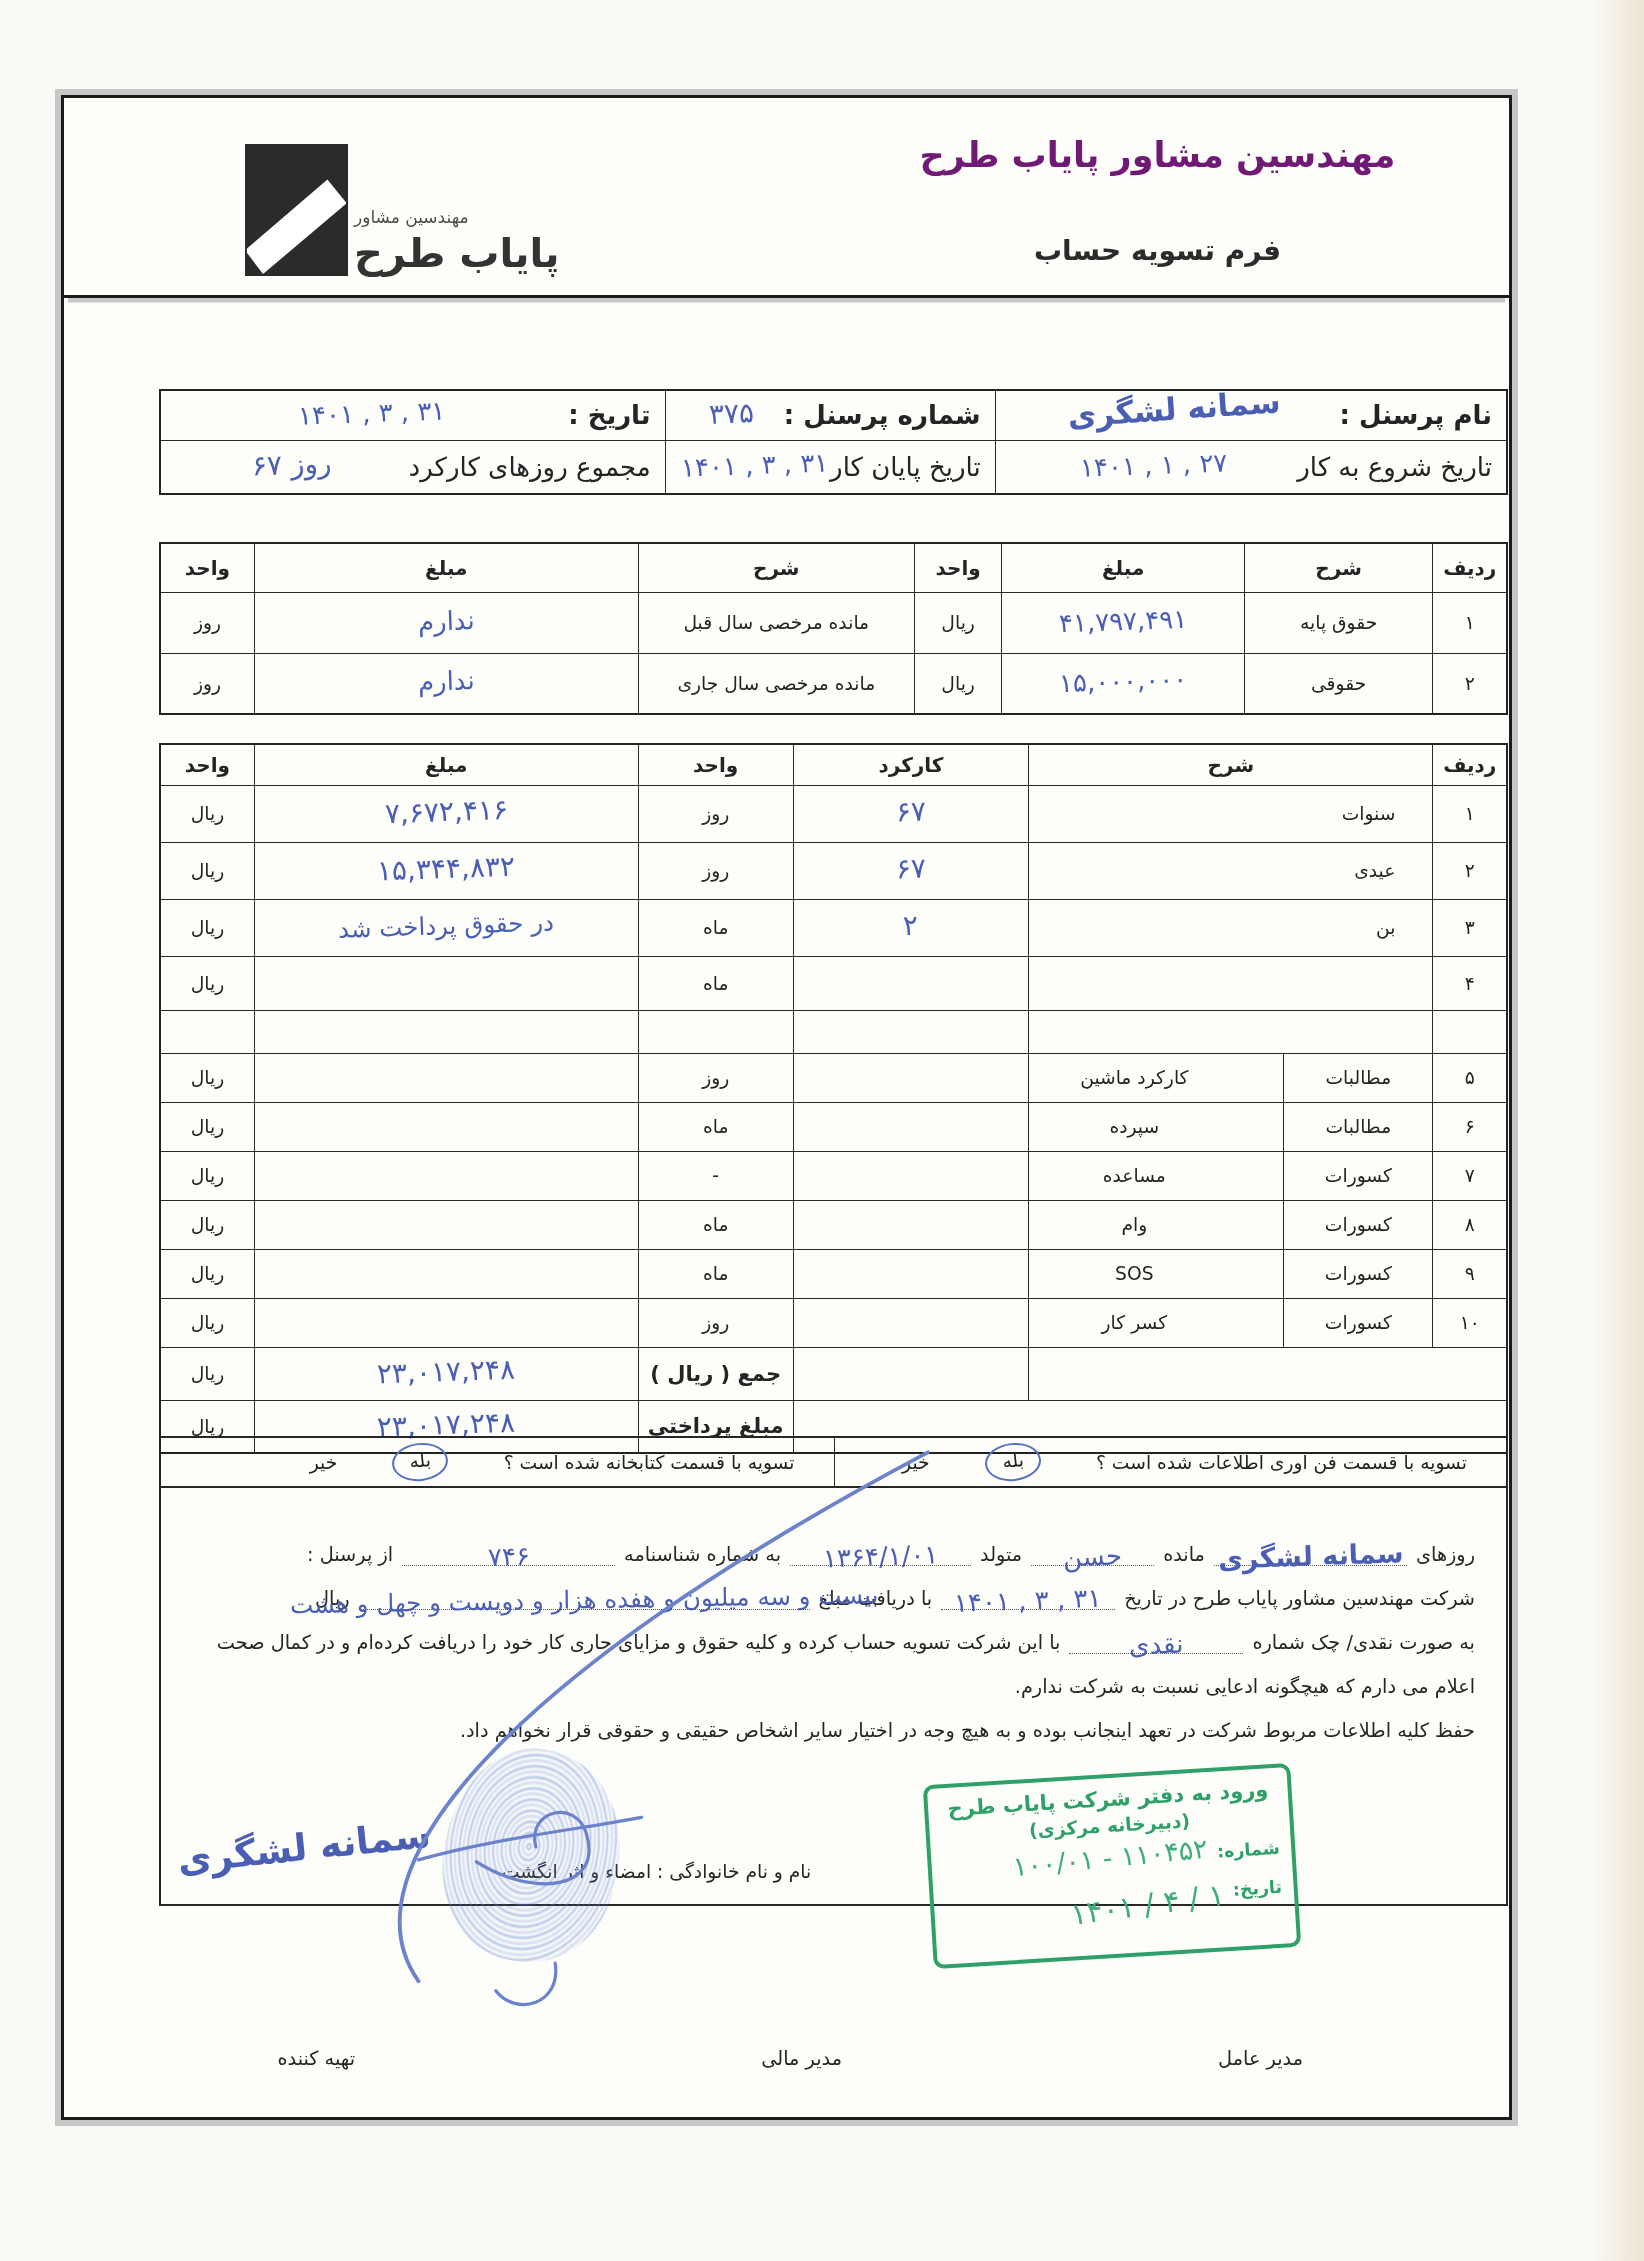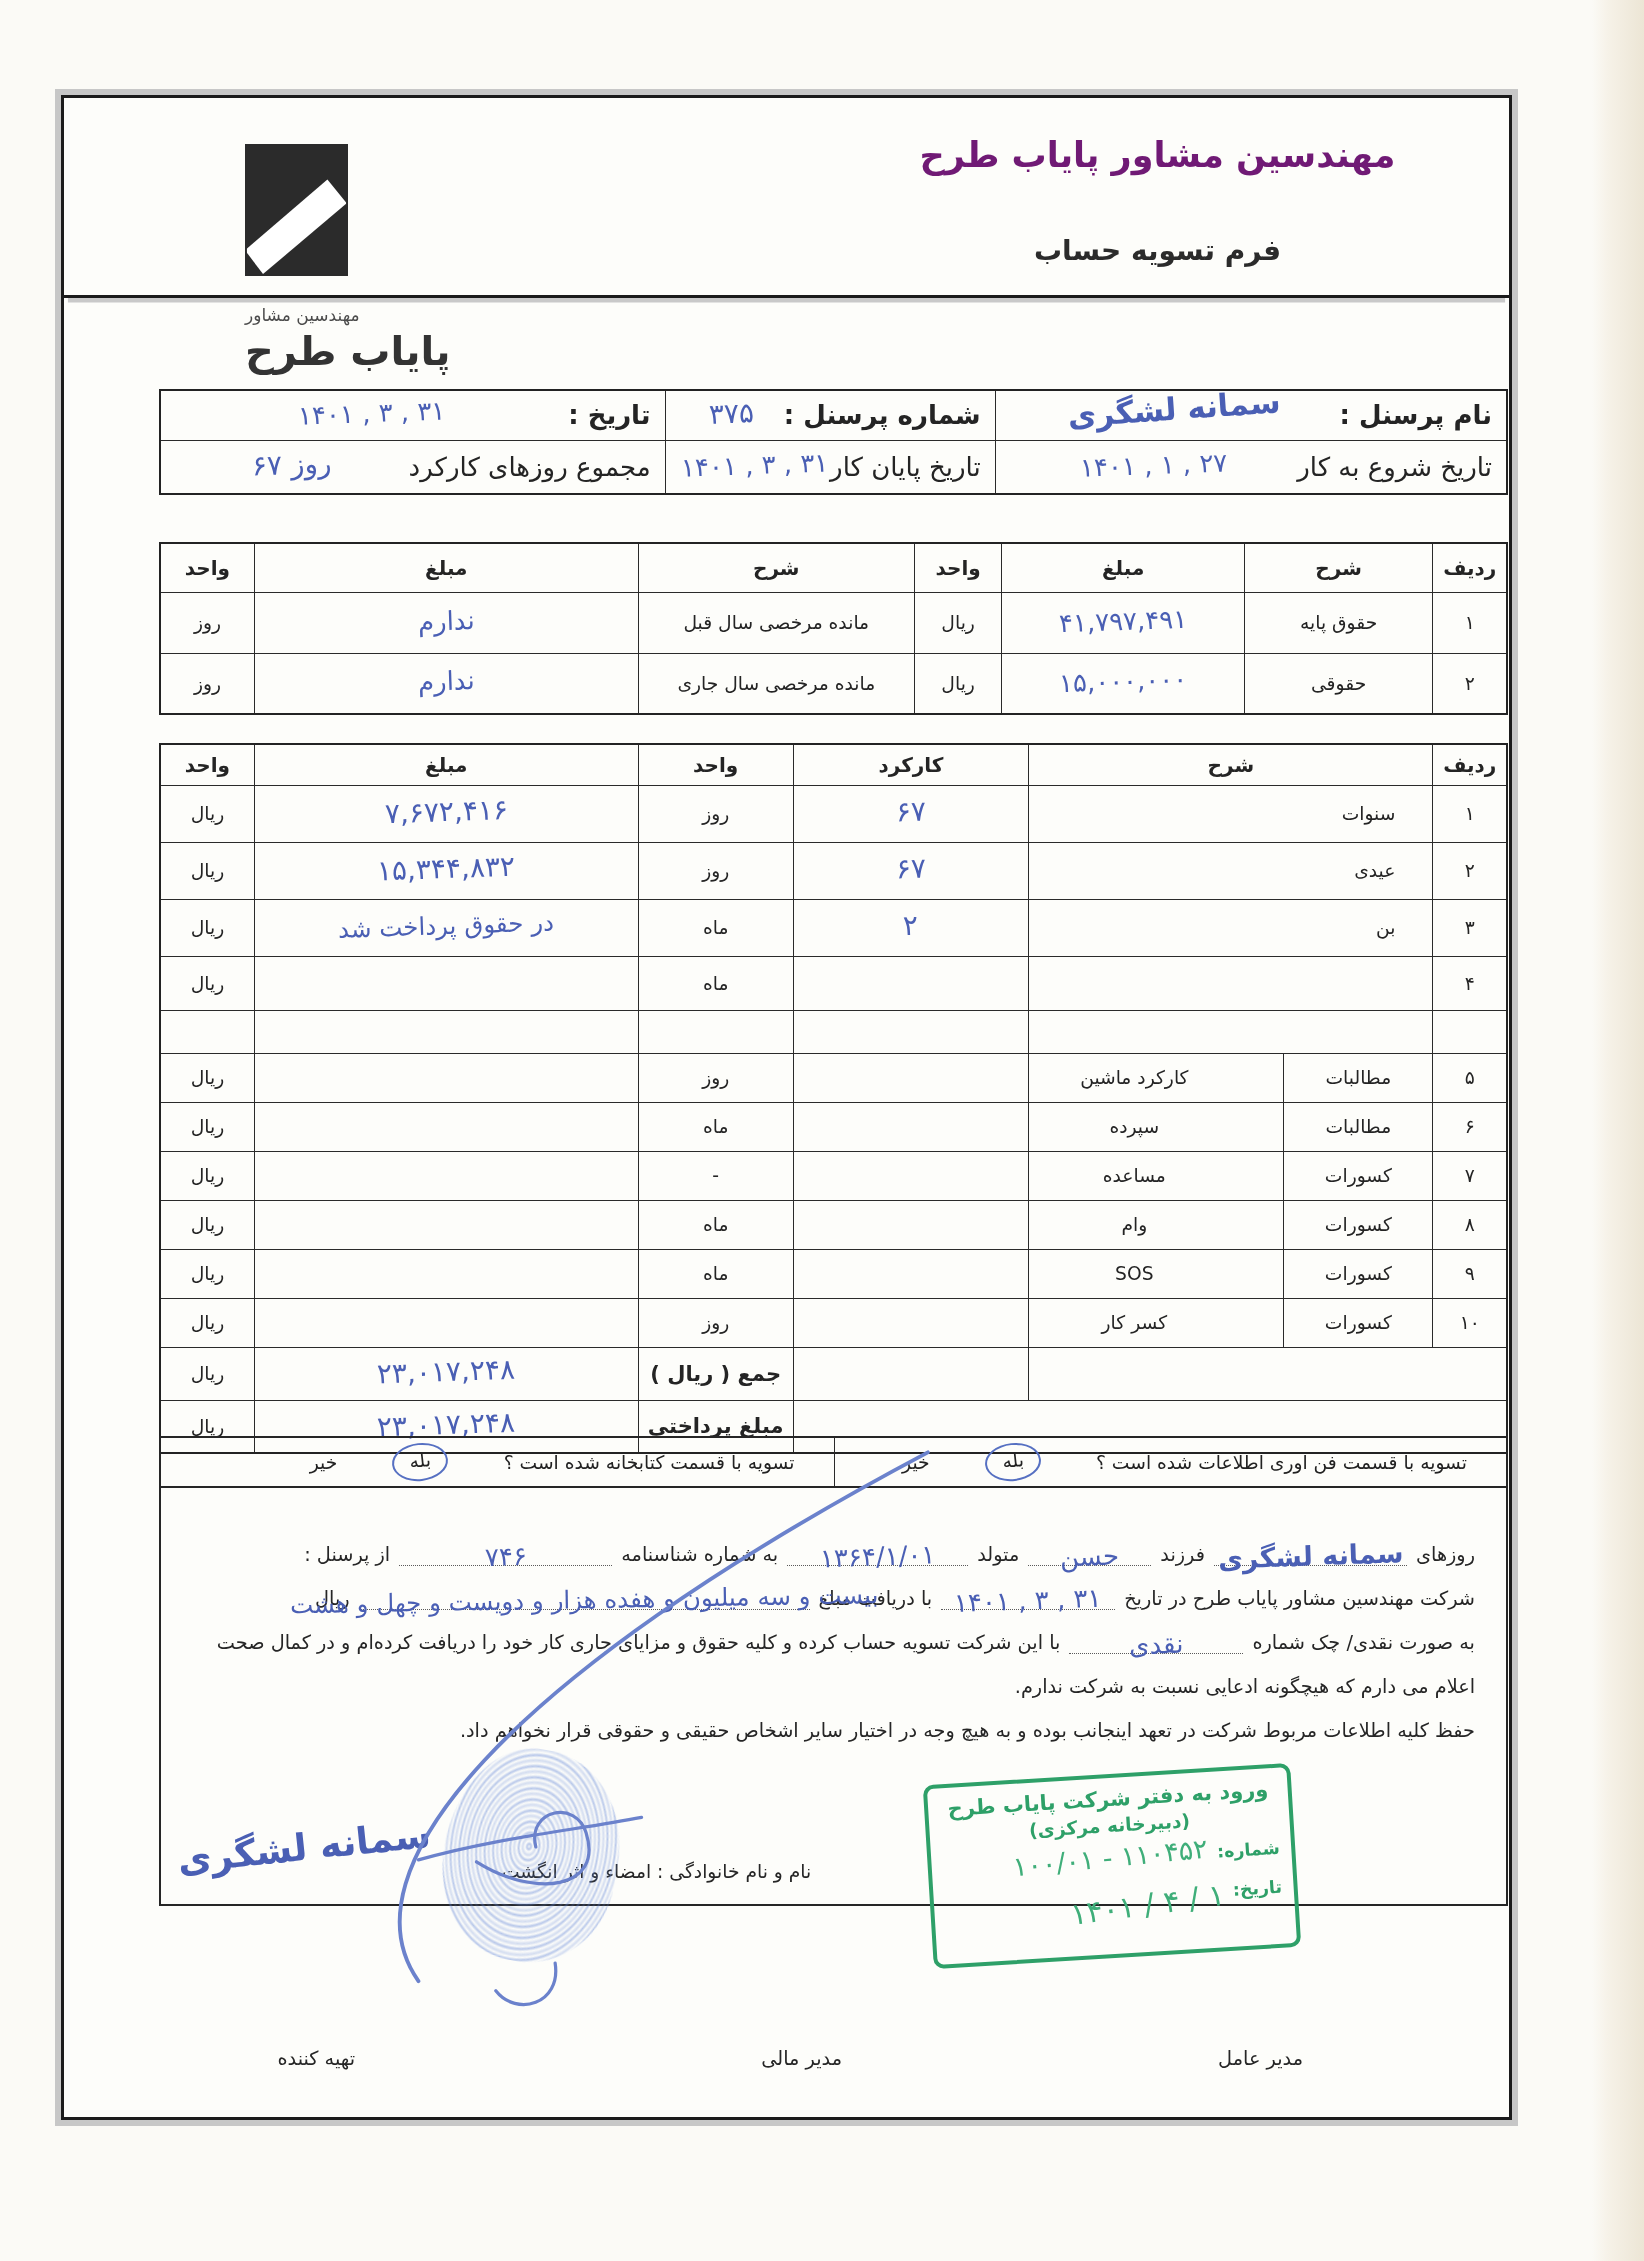--- a/index.html
+++ b/index.html
@@ -16,21 +16,21 @@
   .frame{
     position:absolute; left:61px; top:95px; width:1451px; height:2025px;
     background:#fdfdfa;
     border:3.2px solid #1b1b1b;
     outline:6.4px solid #c7c7c7;
     direction:rtl;
   }
   
   .header{ position:absolute; top:0; left:0; right:0; height:200px;
     border-bottom:3.2px solid #1b1b1b; box-shadow:0 8.4px 0 -3.9px #c9c9c9; }
-  .logo{ position:absolute; left:181px; top:46px; display:flex; flex-direction:column; direction:ltr; gap:29px; align-items:flex-start; }
+  .logo{ position:absolute; left:181px; top:46px; display:flex; flex-direction:row; direction:ltr; gap:6px; align-items:flex-end; }
   .logo-mark{ width:103px; height:132px; }
   .logo-text{ display:flex; flex-direction:column; align-items:flex-end; direction:rtl; }
   .logo-small{ font-size:17px; color:#4c4c4c; letter-spacing:0px; }
   .logo-large{ font-size:40px; font-weight:bold; color:#333; margin-top:2.6px; }
   .title-block{ position:absolute; right:97px; top:37px; width:509px; text-align:center; }
   .form-title{ font-size:35px; font-weight:bold; color:#701a75; }
   .form-subtitle{ font-size:28px; font-weight:bold; color:#2b2b2b; margin-top:59px; }
 
   
   table{ border-collapse:collapse; table-layout:fixed; position:absolute; left:95px; width:1349px;
@@ -409,21 +409,21 @@
       <span class="no-opt">خیر</span>
     </div>
   </div>
 
   <div class="decl">
     <div class="p-line">
       <span>روزهای</span>
       <span class="blank" style="width:193px">
           <span class="hw" style="font-size:27px;font-weight:bold">سمانه لشگری</span>
         </span>
-      <span>فرزند</span>
+      <span>مانده</span>
       <span class="blank" style="width:123px">
           <span class="hw">حسن</span>
         </span>
       <span>متولد</span>
       <span class="blank" style="width:181px">
           <span class="hw hw-num">۱۳۶۴/۱/۰۱</span>
         </span>
       <span>به شماره شناسنامه</span>
       <span class="blank" style="width:213px">
           <span class="hw hw-num">۷۴۶</span>

